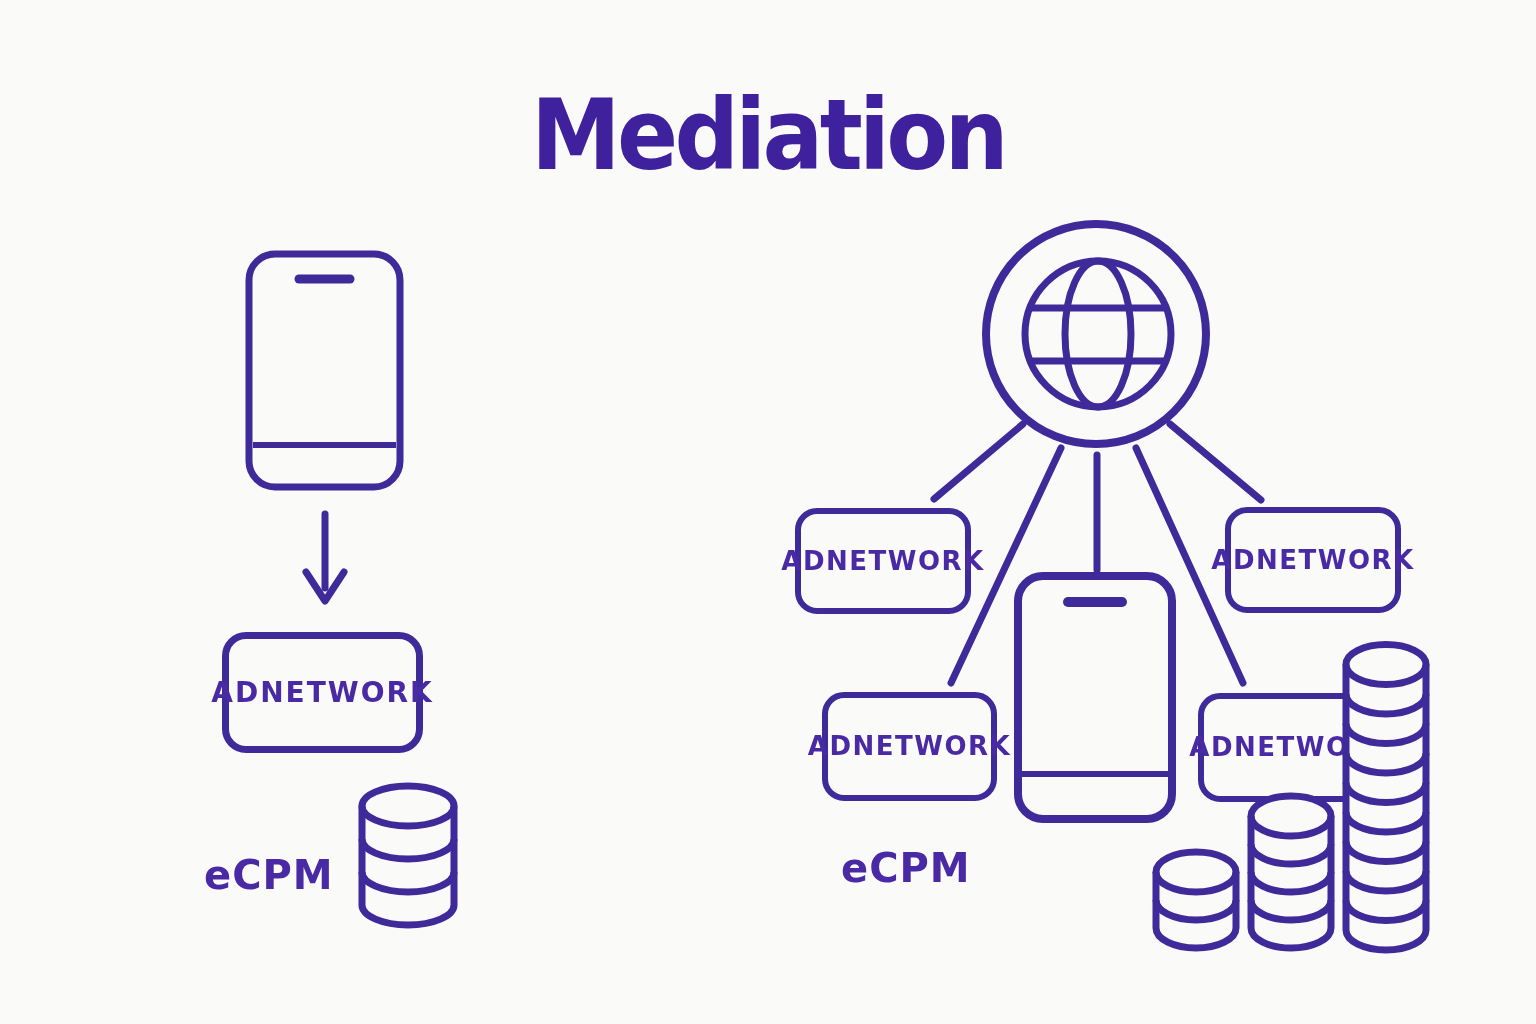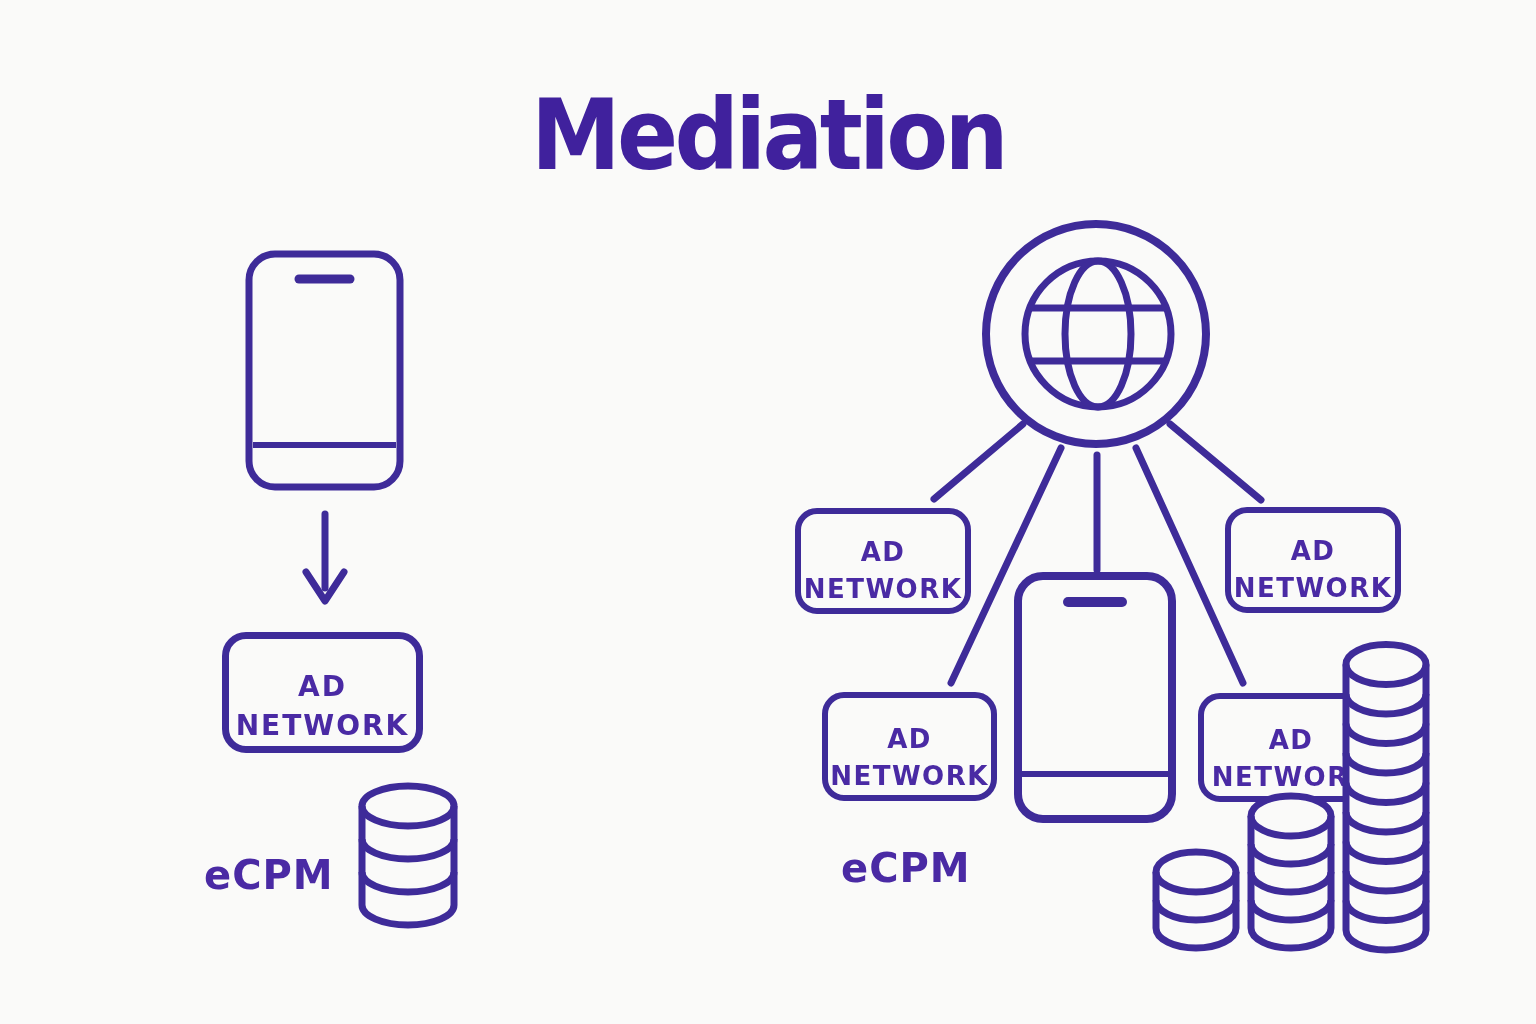--- a/index.html
+++ b/index.html
@@ -27,21 +27,21 @@
     transform:scaleX(0.92);
     transform-origin:center;
     line-height:1;
     white-space:nowrap;
   }
   .netbox{
     position:absolute;box-sizing:border-box;
     border:7px solid var(--ink);
     border-radius:24px;
     background:var(--background);
-    display:flex;flex-direction:column;align-items:center;justify-content:flex-end;
+    display:flex;flex-direction:row;align-items:center;justify-content:center;
     color:var(--text);font-weight:700;text-align:center;
     letter-spacing:2px;line-height:1.42;
   }
   .netbox.small{font-size:26px;letter-spacing:1.5px;border-width:6px;border-radius:22px;}
   .netbox.big{font-size:28px;}
   #box-left      {left:222px; top:632px; width:201px; height:121px;}
   #box-r-tl      {left:795px; top:508px; width:176px; height:106px;}
   #box-r-tr      {left:1225px;top:507px; width:176px; height:106px;}
   #box-r-bl      {left:822px; top:692px; width:175px; height:109px;}
   #box-r-br      {left:1198px;top:693px; width:186px; height:109px;}

